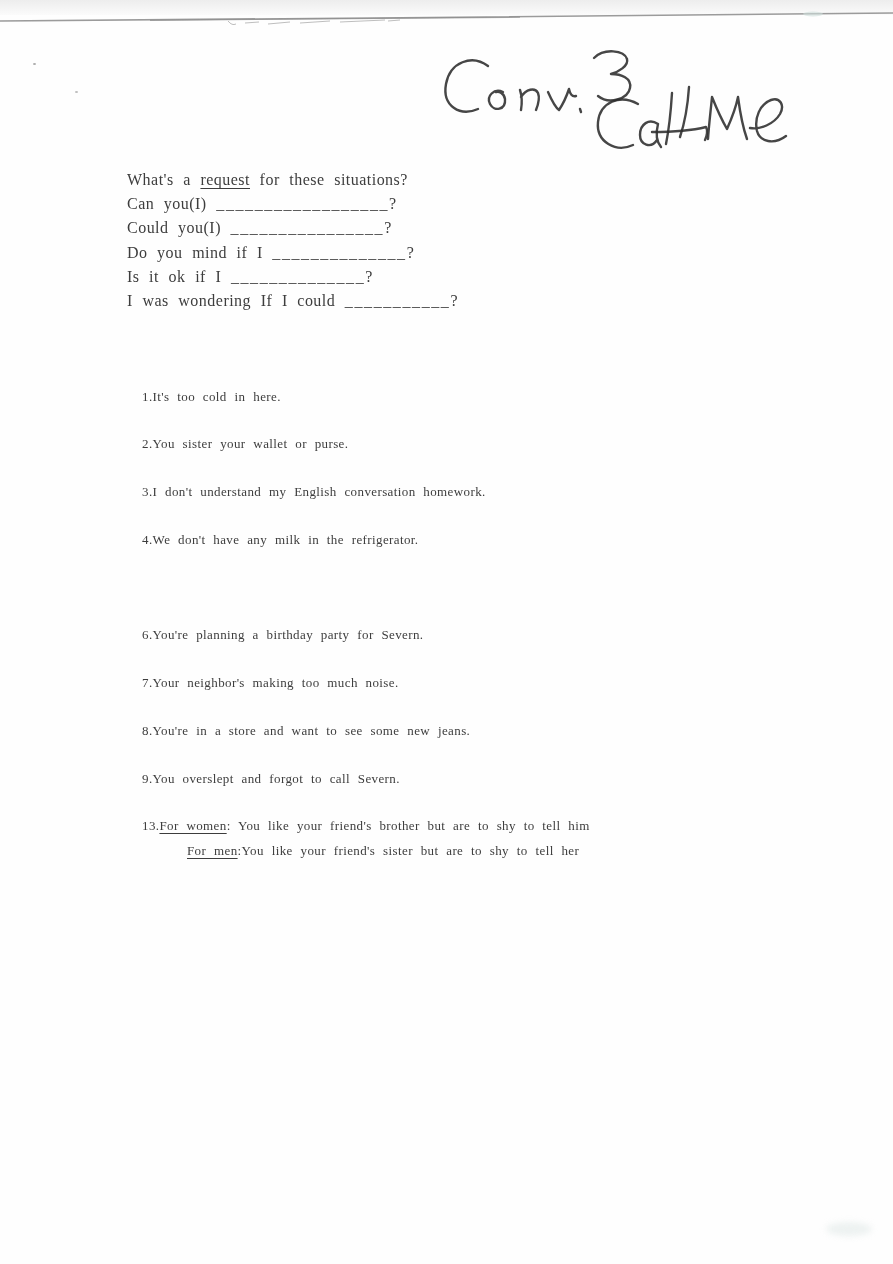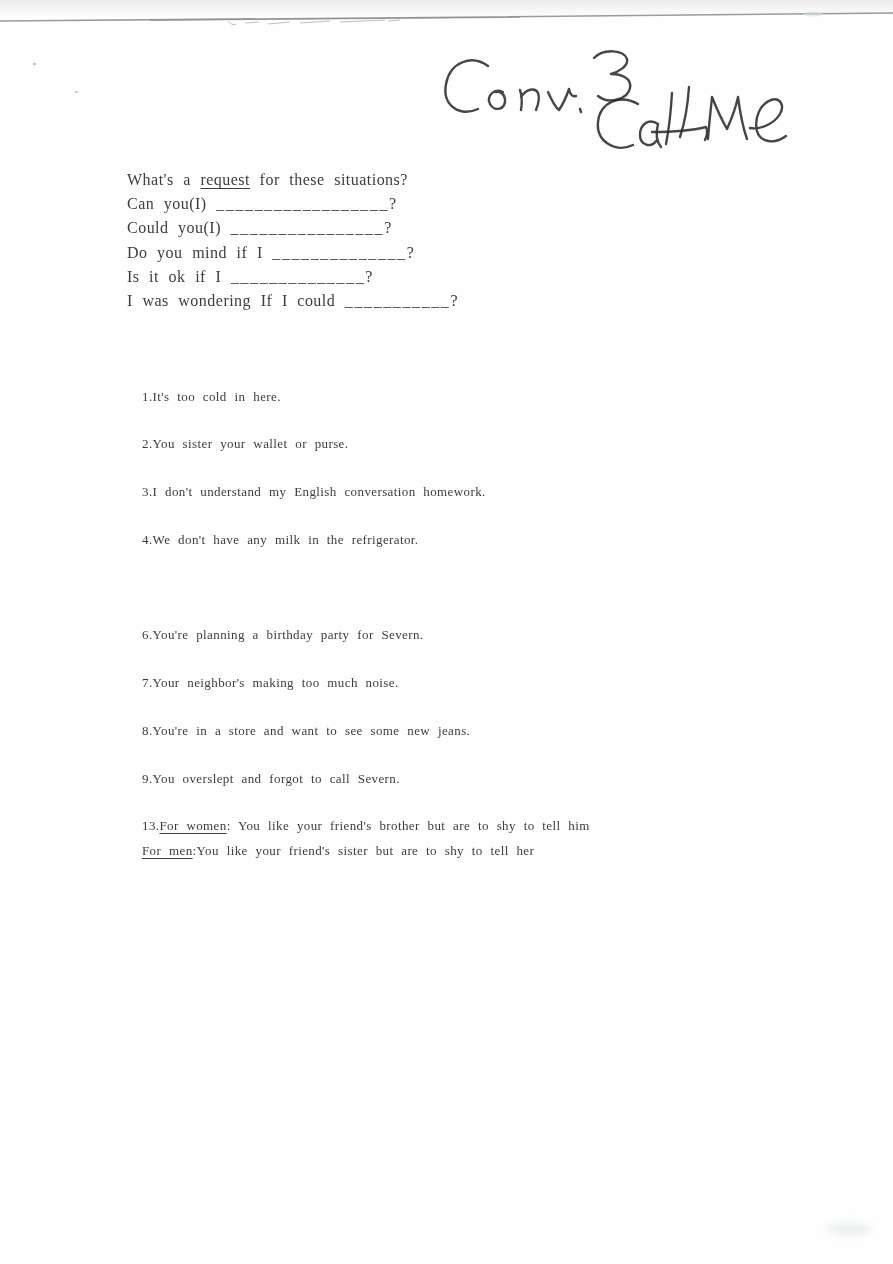--- a/index.html
+++ b/index.html
@@ -43,21 +43,21 @@
   }
   .request-block .line { height: 24.2px; line-height: 24.2px; white-space: nowrap; }
   .u { text-decoration: underline; text-underline-offset: 3px; text-decoration-thickness: 1px; }
   .blank { letter-spacing: 1.6px; word-spacing: 0; }
 
   .situation {
     position: absolute; left: 142px; white-space: nowrap;
     font-size: 13px; letter-spacing: .03em; word-spacing: .32em;
     line-height: 25px;
   }
-  .situation .wrap2 { display: block; }
+  .situation .wrap2 { display: block; margin-left: 45px; }
 </style>
 </head>
 <body>
 
 <div class="page">
 
   <svg class="scan-top" width="893" height="30" viewBox="0 0 893 30">
     <defs>
       <linearGradient id="band" x1="0" y1="0" x2="0" y2="1">
         <stop offset="0" stop-color="#ededed"></stop>

